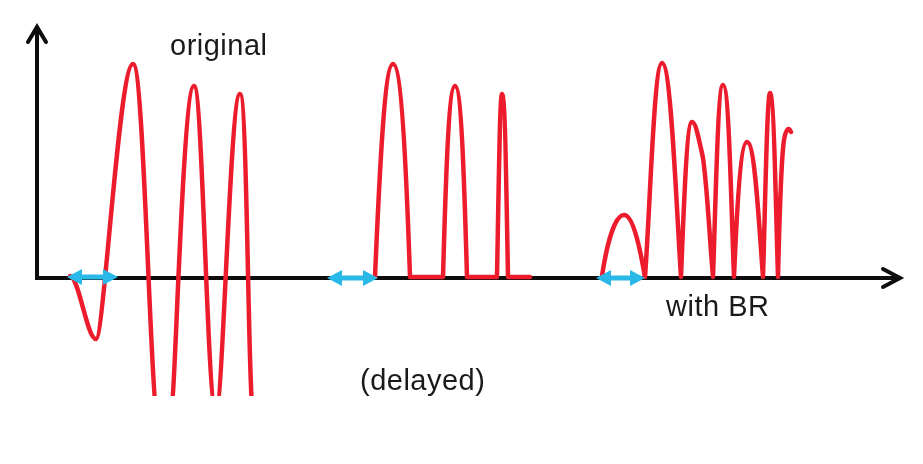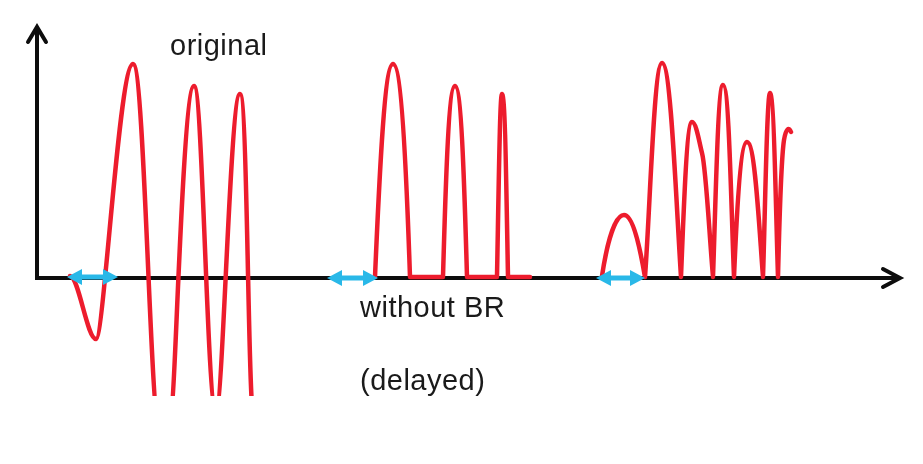--- a/index.html
+++ b/index.html
@@ -126,18 +126,18 @@
 
     <g>
       <line class="delay-shaft" x1="607" y1="278" x2="634" y2="278"></line>
       <polygon class="delay-head" points="596,278 611,270 611,286"></polygon>
       <polygon class="delay-head" points="645,278 630,270 630,286"></polygon>
     </g>
   </svg>
 
   <div class="fig-label" style="left: 170px; top: 29px;">original</div>
 
-  <div class="fig-label" style="left: 360px; top: 291px;">without BR</div>
 
   <div class="fig-label" style="left: 360px; top: 324px; margin-top: 40px;">(delayed)</div>
 
+  <div class="fig-label" style="left: 666px; top: 290px;">with BR</div>
 
 </div>
 
 </body></html>

